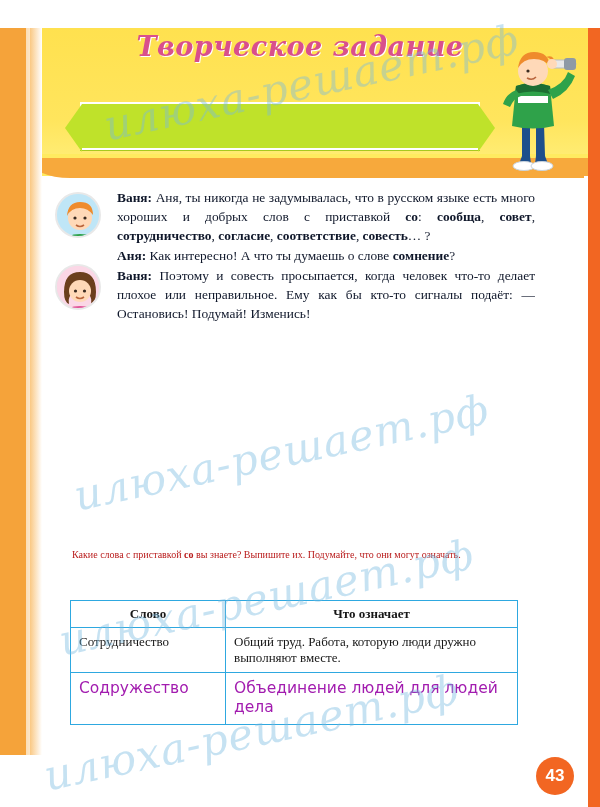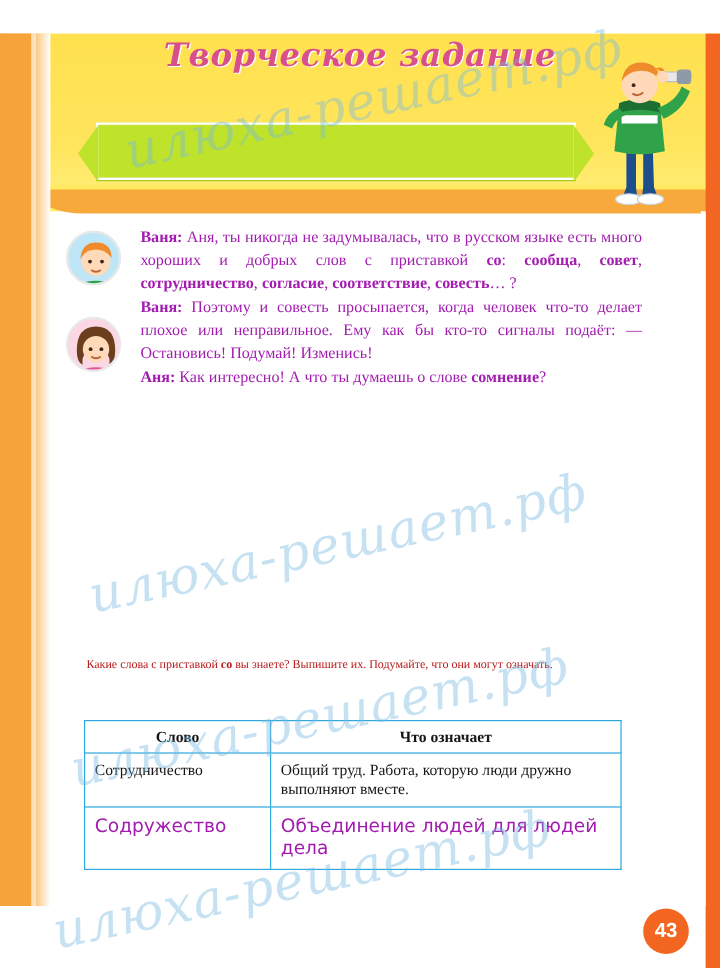--- a/index.html
+++ b/index.html
@@ -148,21 +148,21 @@
     left: 55px;
     top: 160px;
     width: 480px;
   }
   .dialogue {
     position: relative;
     padding-left: 62px;
     font-family: "Liberation Serif", serif;
     font-size: 13.4px;
     line-height: 1.42;
-    color: #a21caf;
+    color: #0f172a;
     text-align: justify;
   }
   .dialogue p { margin: 0 0 1px 0; }
   .spk { font-weight: 700; }
   .bold { font-weight: 700; }
   .avatar {
     position: absolute;
     left: 0;
     width: 46px; height: 46px;
     border-radius: 50%;
@@ -322,22 +322,22 @@
         <path d="M7 26 q0 -20 16 -20 q16 0 16 20 q0 10 -5 12 q2 -12 -11 -12 q-13 0 -11 12 q-5 -2 -5 -12 Z" fill="#6b3f1d"></path>
         <circle cx="23" cy="25" r="11" fill="#ffd9b8"></circle>
         <circle cx="18.5" cy="25" r="1.6" fill="#3a2a20"></circle>
         <circle cx="27.5" cy="25" r="1.6" fill="#3a2a20"></circle>
         <path d="M19 31 q4 3 8 0" stroke="#b9653c" fill="none" stroke-width="1.6"></path>
       </svg>
     </div>
 
     <div class="dialogue">
       <p><span class="spk">Ваня:</span> Аня, ты никогда не задумывалась, что в русском языке есть много хороших и добрых слов с приставкой <span class="bold">со</span>: <span class="bold">сообща</span>, <span class="bold">совет</span>, <span class="bold">сотрудничество</span>, <span class="bold">согласие</span>, <span class="bold">соответствие</span>, <span class="bold">совесть</span>… ?</p>
+      <p><span class="spk">Аня:</span> Как интересно! А что ты думаешь о слове <span class="bold">сомнение</span>?</p>
       <p><span class="spk">Ваня:</span> Поэтому и совесть просыпается, когда человек что-то делает плохое или неправильное. Ему как бы кто-то сигналы подаёт: — Остановись! Подумай! Изменись!</p>
-      <p><span class="spk">Аня:</span> Как интересно! А что ты думаешь о слове <span class="bold">сомнение</span>?</p>
     </div>
   </div>
 
   <div class="task">Какие слова с приставкой <span class="bold">со</span> вы знаете? Выпишите их. Подумайте, что они могут означать.</div>
 
   <table class="tbl">
     <tbody>
         <tr>
       <th class="col-a">Слово</th>
       <th>Что  означает</th>

